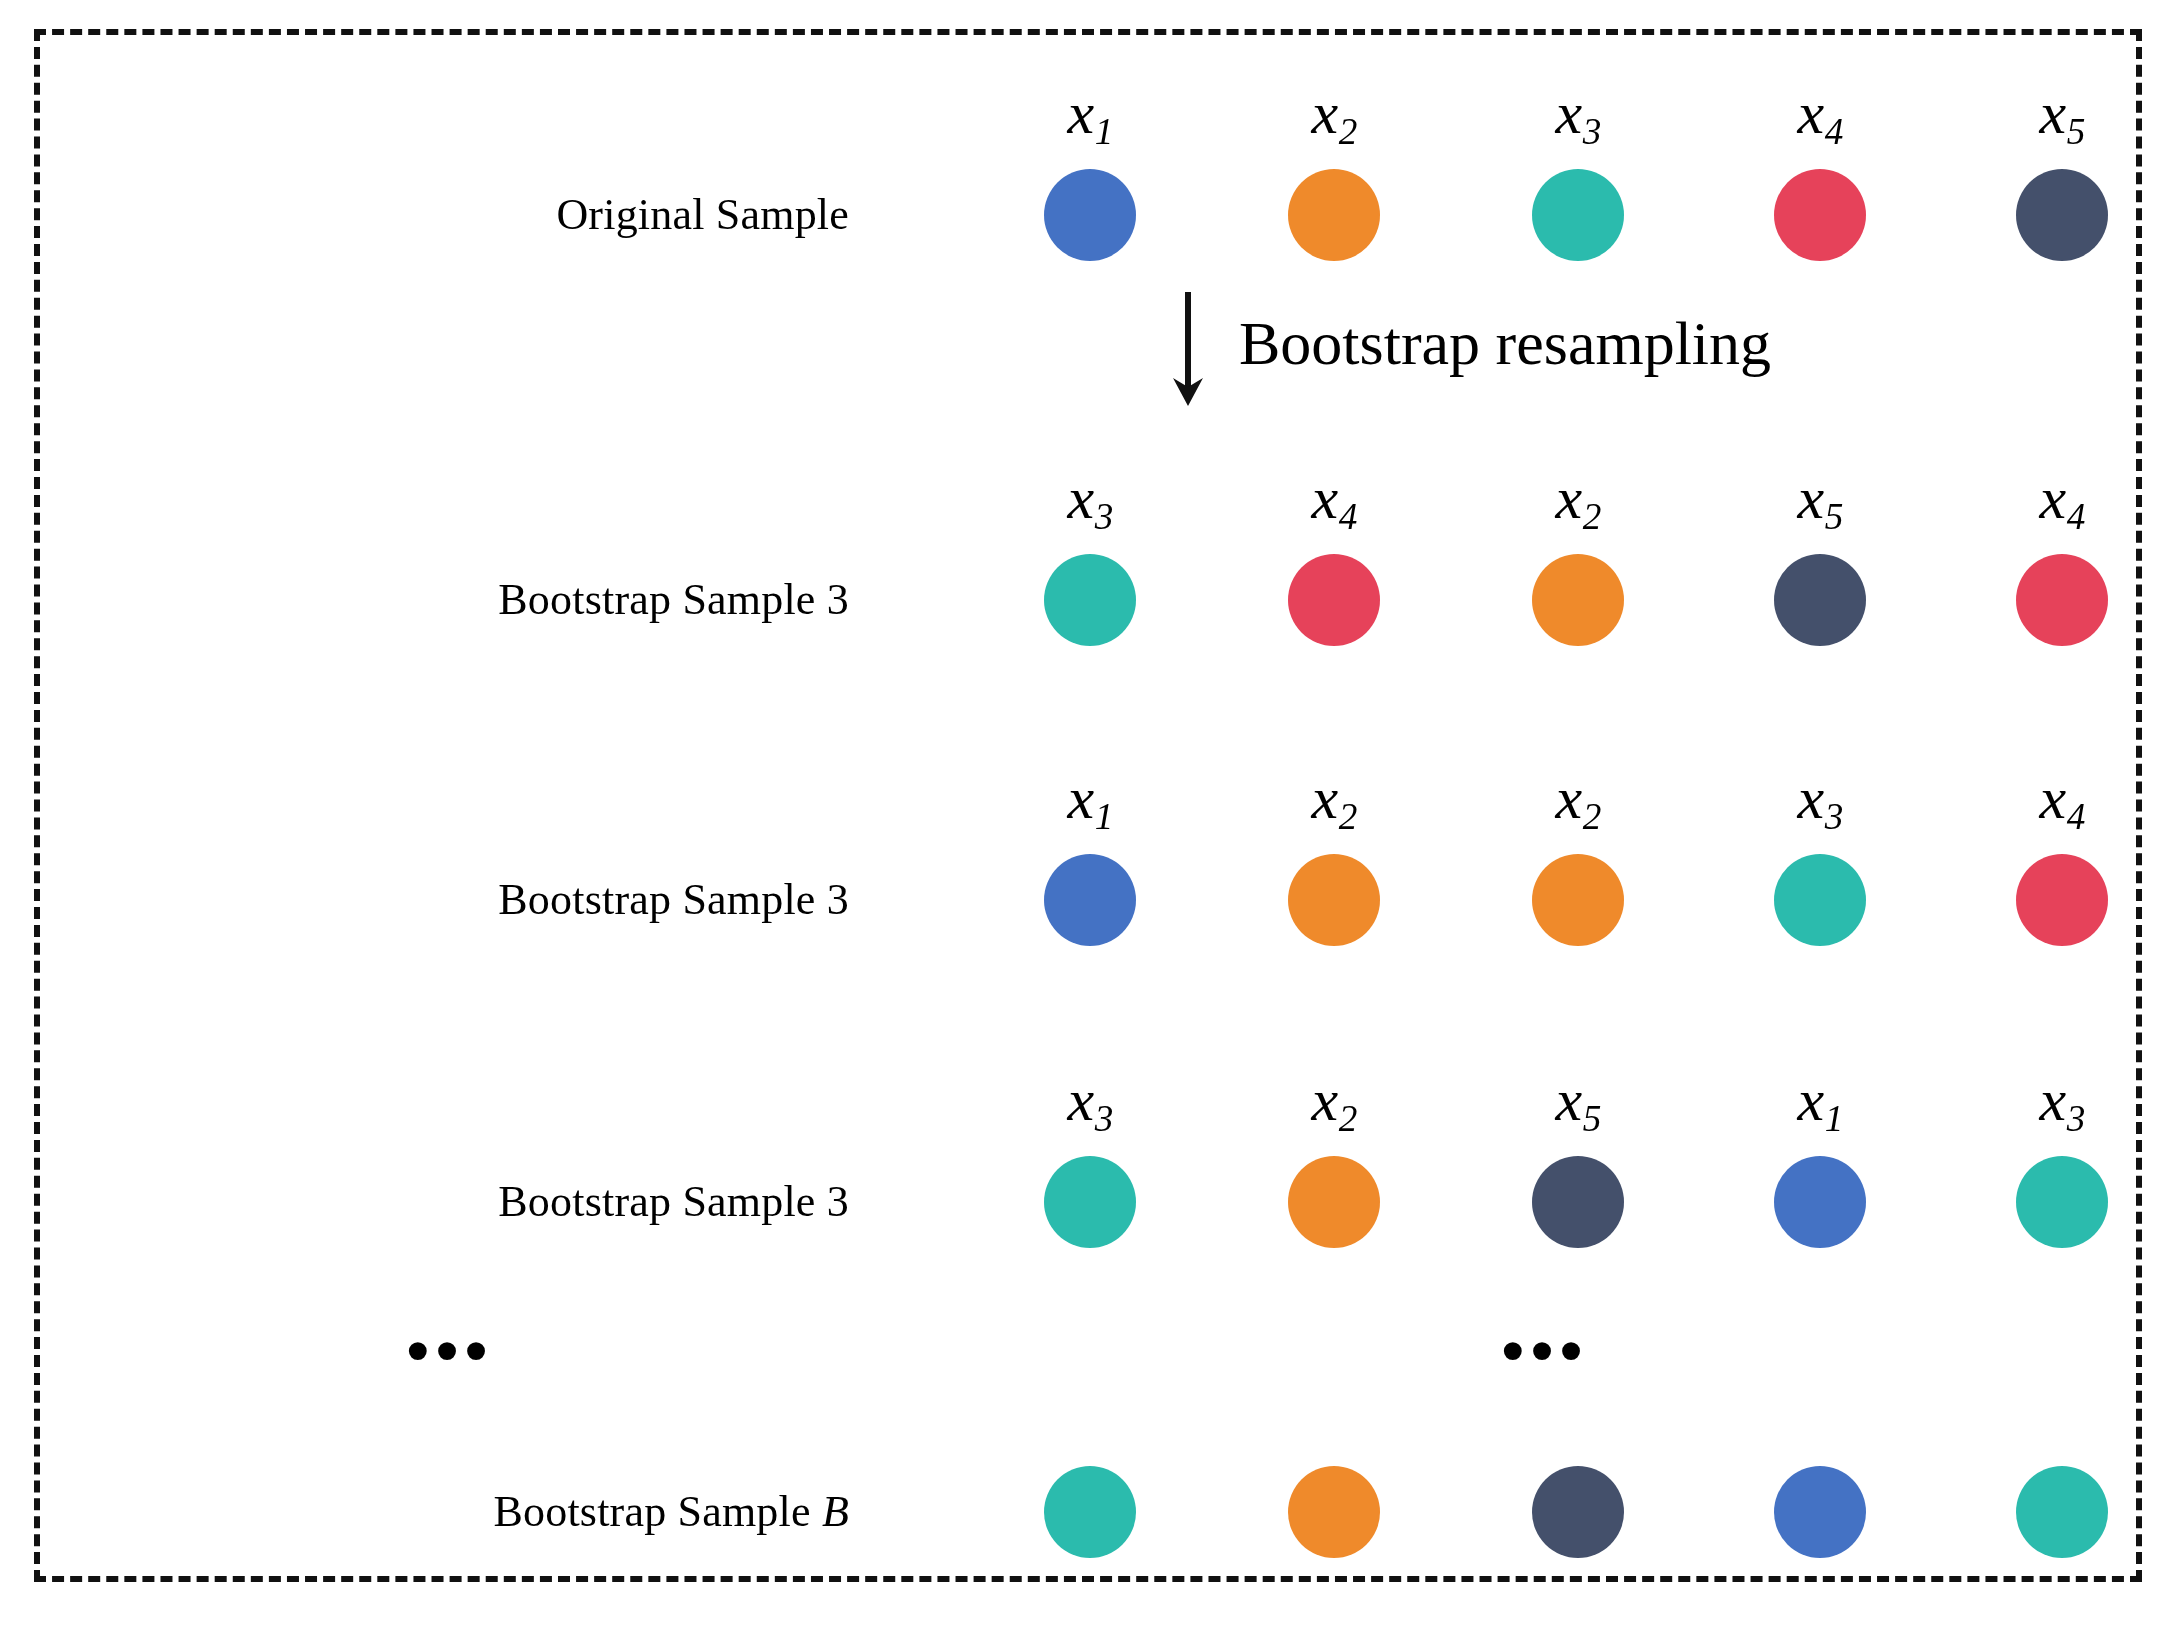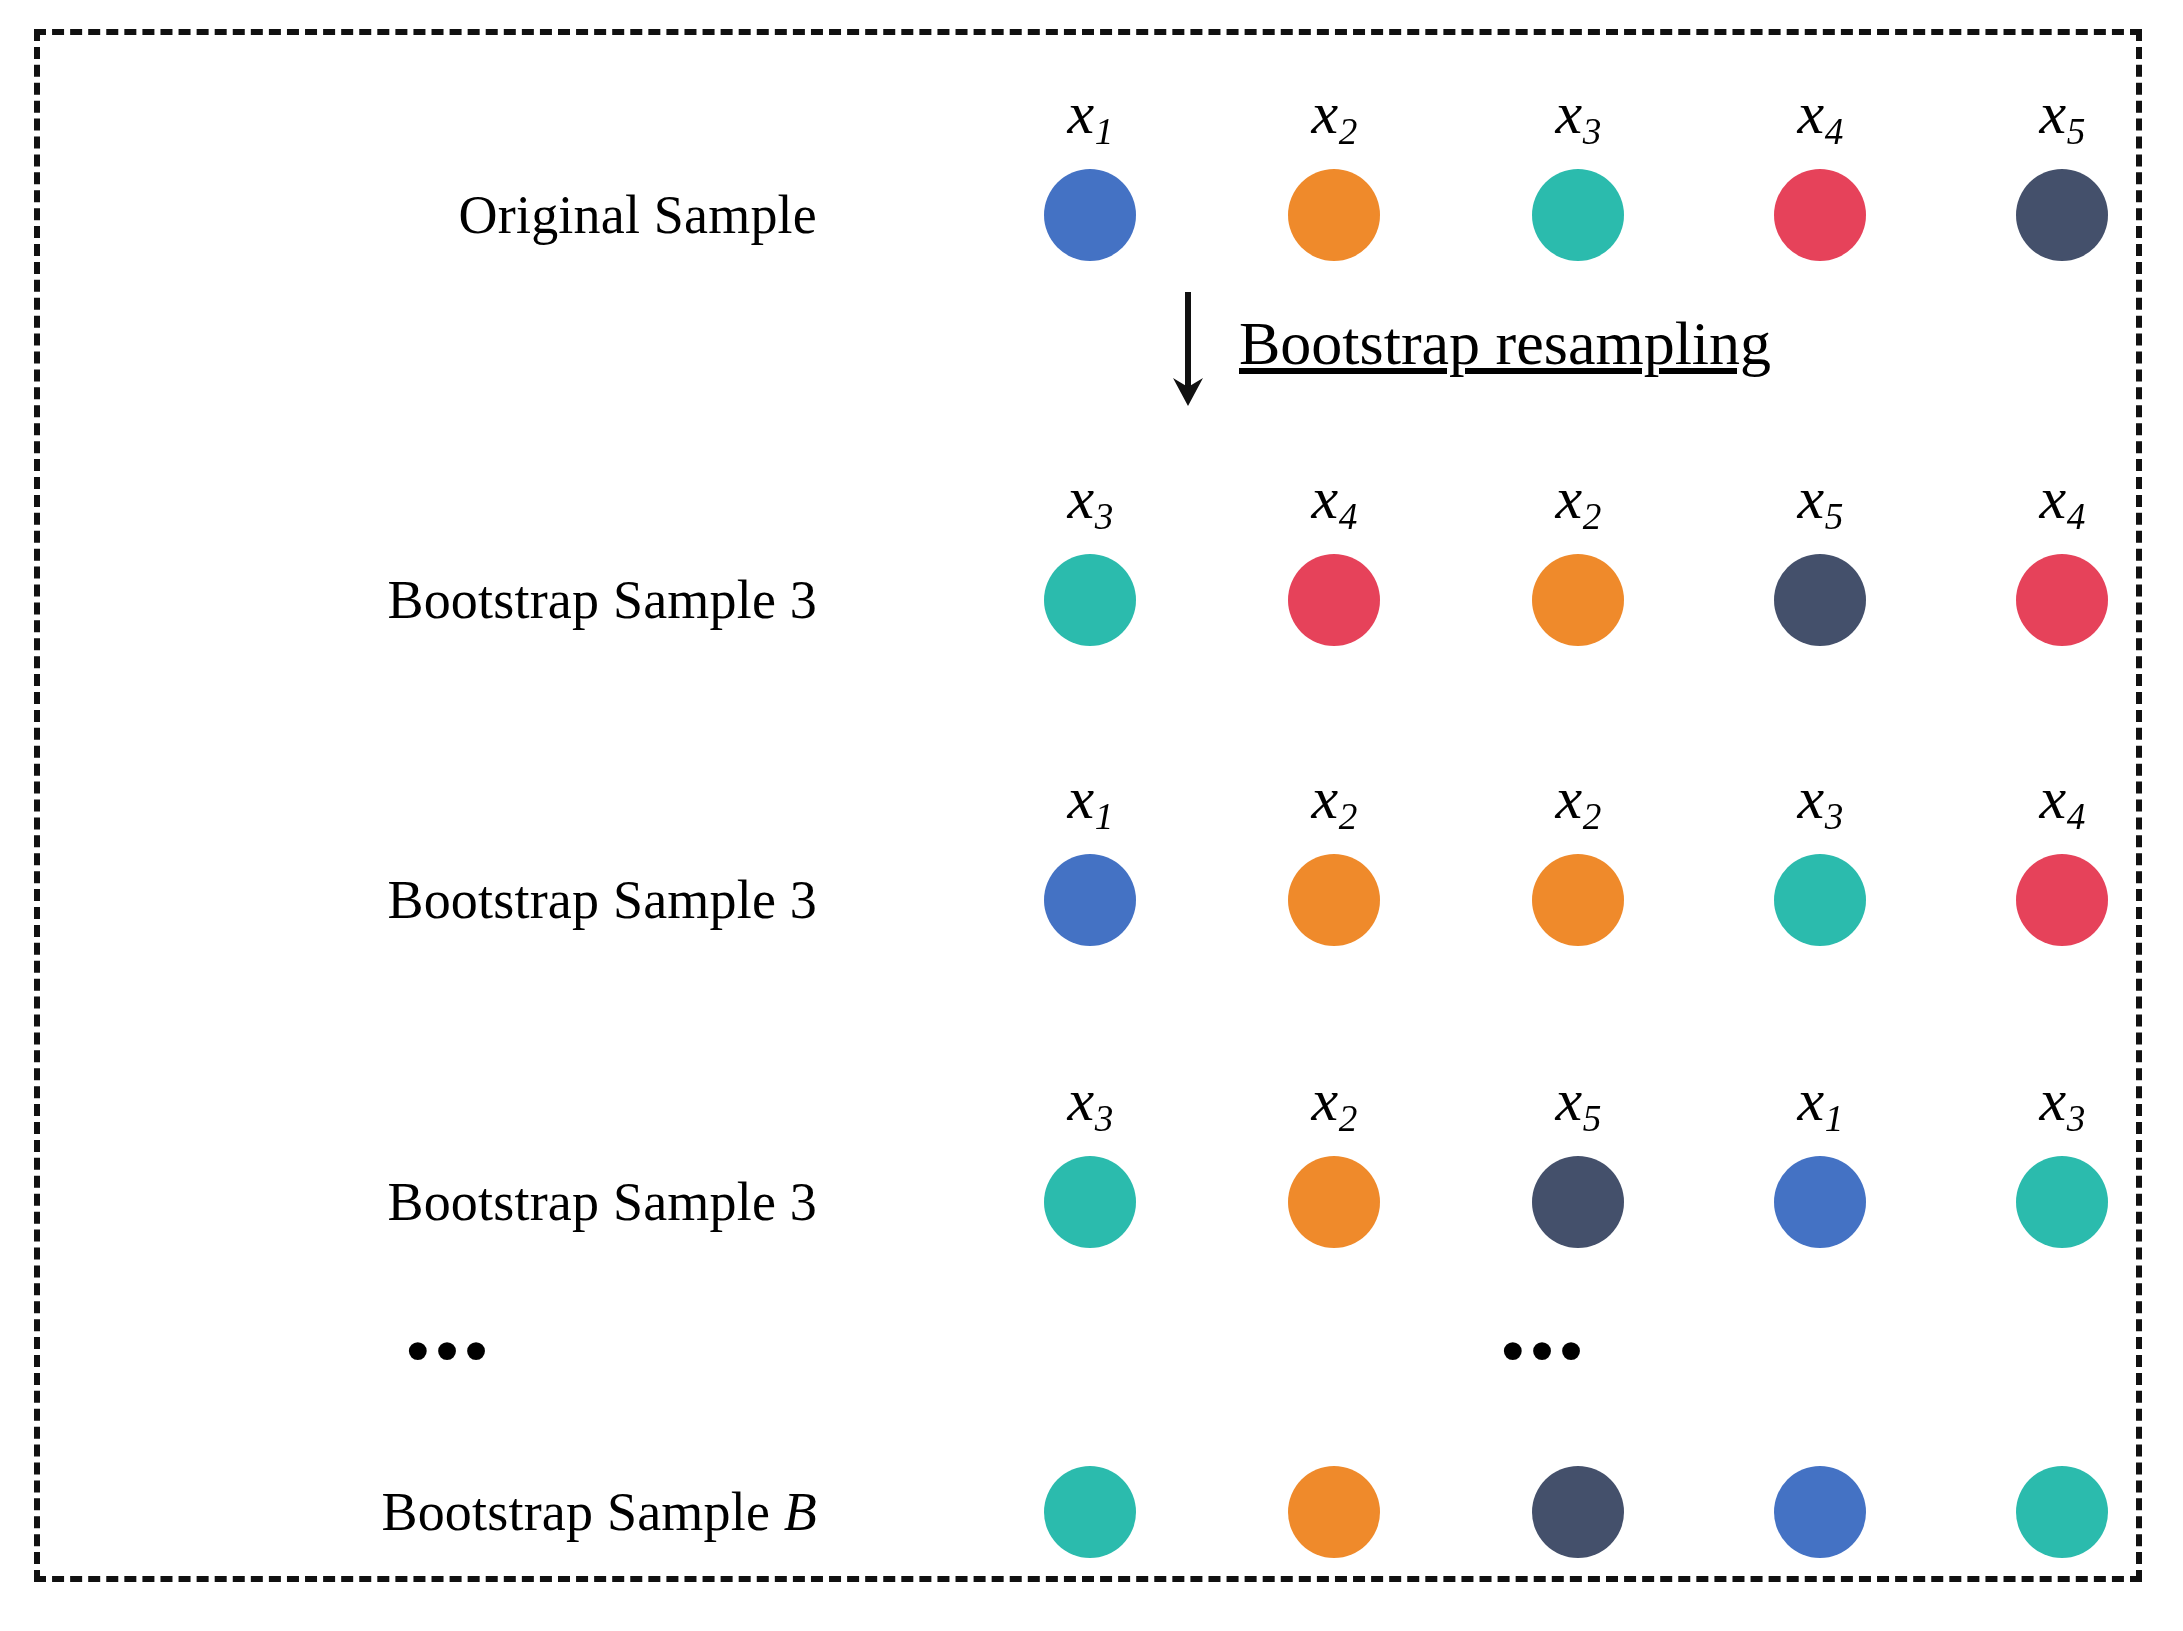--- a/index.html
+++ b/index.html
@@ -37,23 +37,23 @@
   
   .row {
     position: absolute;
     left: 0;
     width: 2183px;
     height: 0;
   }
 
   .row-label {
     position: absolute;
-    right: 1366px;       
+    right: 1334px;       
     white-space: nowrap;
-    font-size: 54px;
+    font-size: 44px;
     line-height: 1;
     letter-spacing: 0.2px;
     transform: translateY(-50%);
     font-family: "Liberation Serif", "DejaVu Serif", serif;
   }
   .row-label .italic-b {
     font-style: italic;
   }
 
   
@@ -105,21 +105,20 @@
     width: 50px;
     height: 118px;
     display: block;
   }
   #resample-text {
     font-size: 62px;
     line-height: 1;
     white-space: nowrap;
     position: relative;
     top: -6px;
-    text-decoration: underline;
   }
 
   
   .ellipsis {
     position: absolute;
     transform: translate(-50%, -50%);
     font-size: 66px;
     line-height: 1;
     letter-spacing: 6px;
     font-weight: 700;

